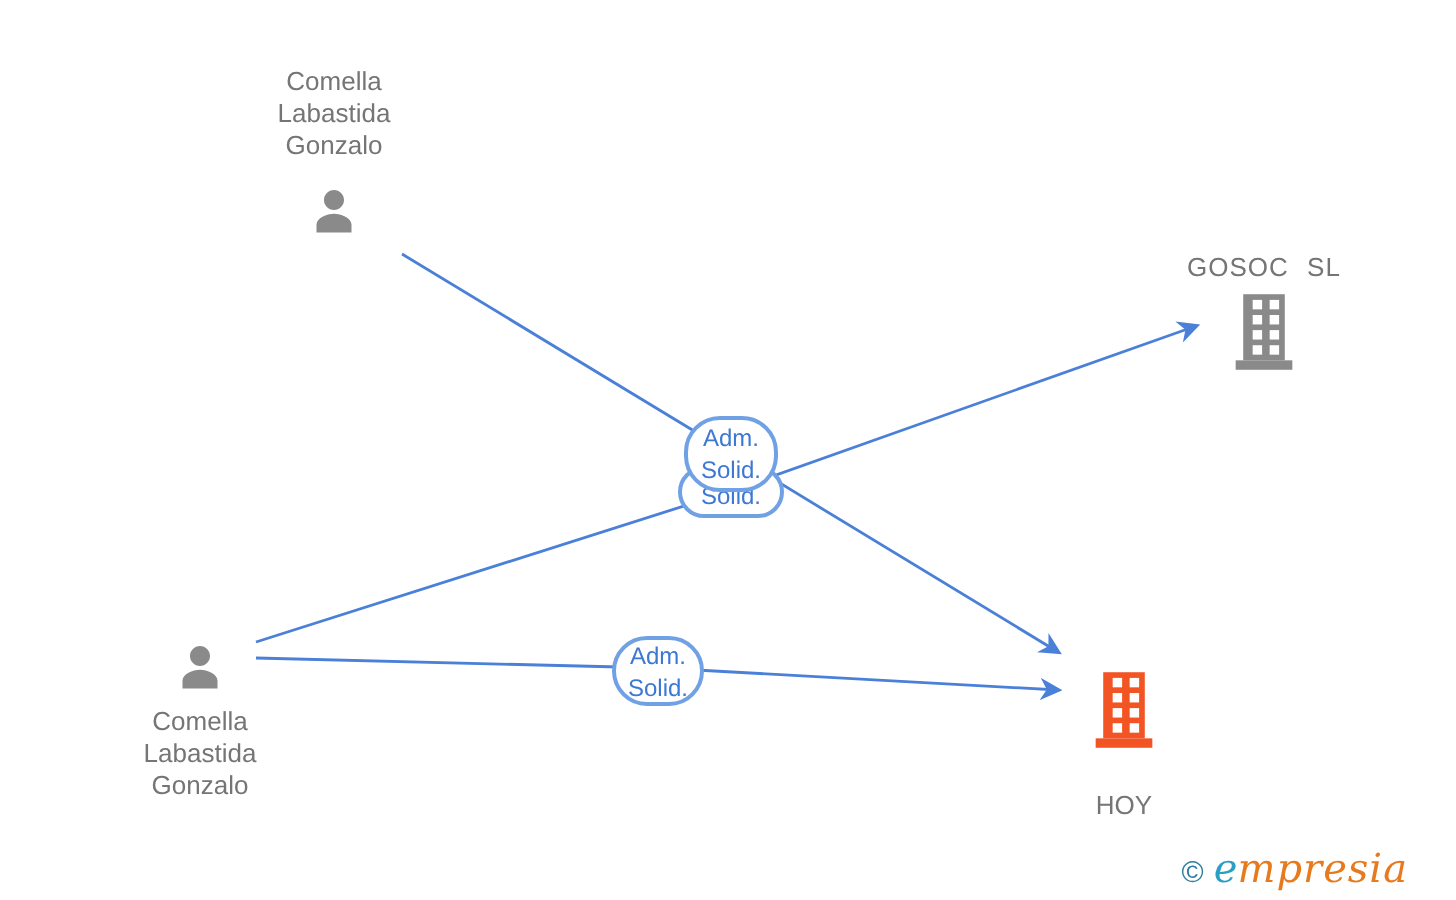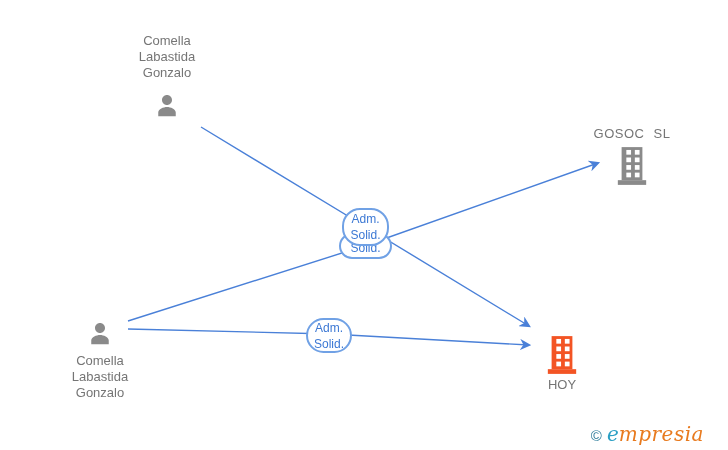--- a/index.html
+++ b/index.html
@@ -112,21 +112,21 @@
             <rect x="21" y="3" width="5" height="5"></rect>
           <rect x="12" y="11" width="5" height="5"></rect>
             <rect x="21" y="11" width="5" height="5"></rect>
           <rect x="12" y="19" width="5" height="5"></rect>
             <rect x="21" y="19" width="5" height="5"></rect>
           <rect x="12" y="27" width="5" height="5"></rect>
             <rect x="21" y="27" width="5" height="5"></rect>
         </g>
       </svg>
     </span>
-    <div class="node-label" style="margin-top:3px;">
+    <div class="node-label" style="margin-top:21px;">
       <span class="ln">HOY</span>
     </div>
   </div>
 
   <div id="box-behind" class="edge-label-box" style="left:339px;top:233px;width:53px;height:26px;">
     <span>Solid.</span>
   </div>
   <div id="box-top" class="edge-label-box" style="left:342px;top:208px;width:47px;height:38px;">
     <span>Adm.</span>
     <span>Solid.</span>

